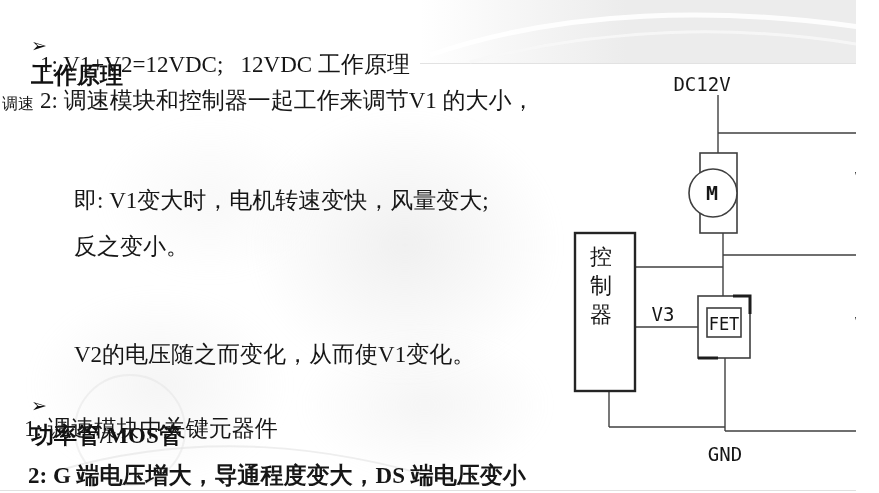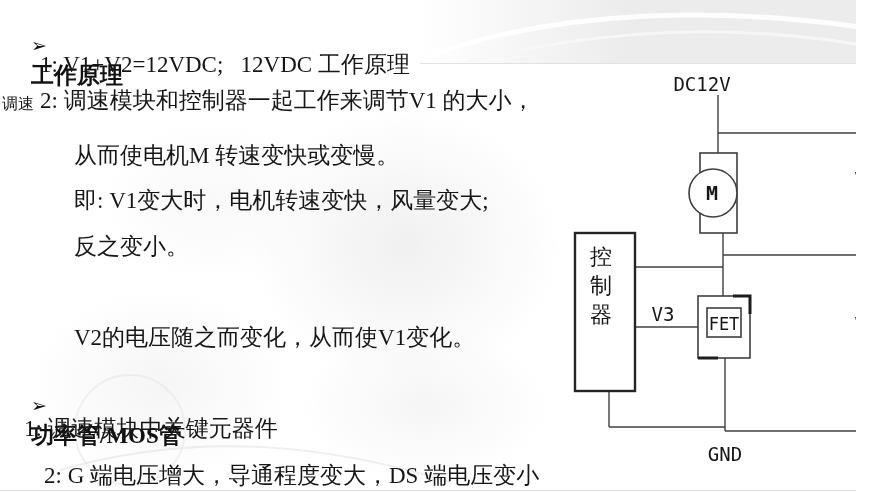--- a/index.html
+++ b/index.html
@@ -33,23 +33,23 @@
     transform:translateY(-2px);color:#111;}
   .h1{left:8px;top:8px;}
   .h2{left:8px;top:368px;}
   .l1{left:40px;top:52px;}
   .lov{left:2px;top:91px;font-size:16px;}
   .l2{left:40px;top:88px;}
   .l3{left:74px;top:143px;}
   .l4{left:74px;top:188px;}
   .l5{left:74px;top:234px;}
   .l6{left:40px;top:280px;}
-  .l7{left:74px;top:325px;}
+  .l7{left:74px;top:342px;}
   .l8{left:24px;top:416px;}
-  .l9{left:44px;top:463px;}
+  .l9{left:28px;top:463px;font-weight:bold;}
 
   
   .diagram{position:absolute;left:555px;top:60px;width:324px;height:410px;}
   .dg-line{stroke:#3f3f3f;stroke-width:1.4;fill:none;}
   .dg-thick{stroke:#1d1d1d;stroke-width:3;fill:none;}
   .dg-box{stroke:#3f3f3f;stroke-width:1.6;fill:#ffffff;}
   .dg-box-heavy{stroke:#242424;stroke-width:2.4;fill:#ffffff;}
   .dg-label{font-family:"DejaVu Sans Mono","Liberation Mono",monospace;
     font-size:19px;fill:#161616;}
   .dg-label-m{font-size:20px;font-weight:bold;}
@@ -81,21 +81,20 @@
   <div class="heading h1">
     <span class="marker">➢</span>
     <span>工作原理</span>
   </div>
 
   <div class="txt l1">1: V1+V2=12VDC;   12VDC 工作原理</div>
 
   <div class="txt lov">调速</div>
 
   <div class="txt l2">2: 调速模块和控制器一起工作来调节V1 的大小，</div>
-  <div class="txt l3">从而使电机M 转速变快或变慢。</div>
   <div class="txt l4">即: V1变大时，电机转速变快，风量变大;</div>
   <div class="txt l5">反之变小。</div>
   <div class="txt l7">V2的电压随之而变化，从而使V1变化。</div>
 
   <div class="heading h2">
     <span class="marker">➢</span>
     <span>功率管/MOS管</span>
   </div>
 
   <div class="txt l8">1: 调速模块中关键元器件</div>

